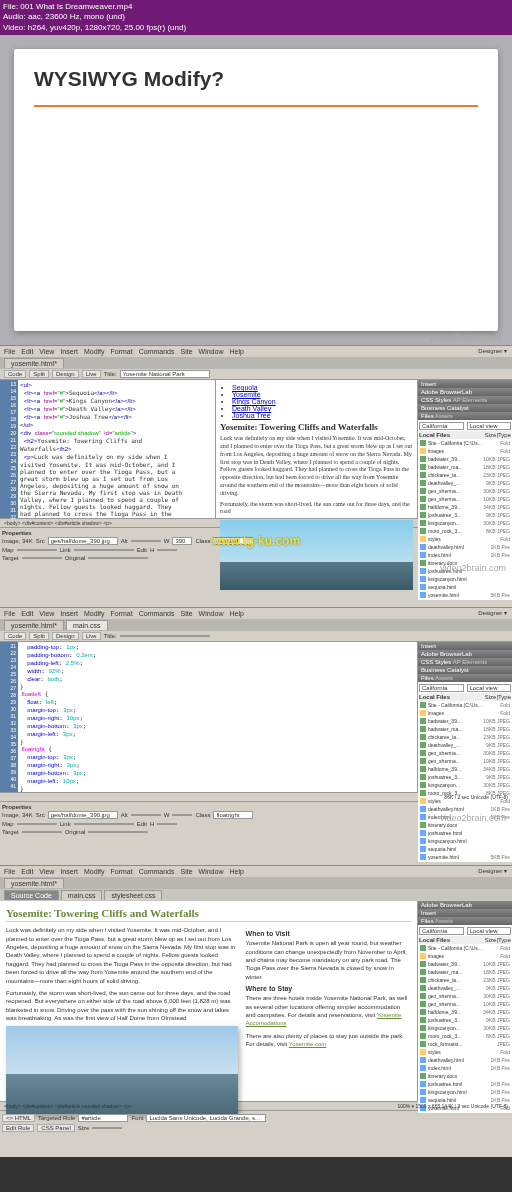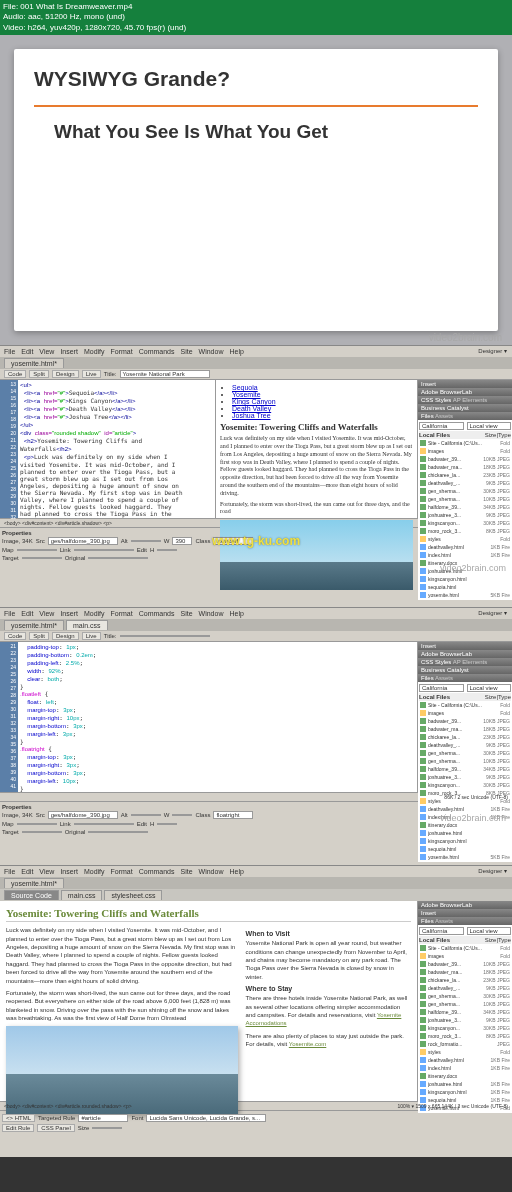--- a/index.html
+++ b/index.html
@@ -1,17 +1,17 @@
 <!DOCTYPE html>
 <html><head>
 <meta charset="utf-8">
 <style>
 *{margin:0;padding:0;box-sizing:border-box;font-family:Arial,sans-serif}
 body{width:512px;height:1192px;background:#333;overflow:hidden;font-size:7px;color:#333}
-.meta{background:#15803d;color:#fff;padding:2px 3px;font-size:8px;line-height:1.3}
+.meta{background:#701a75;color:#fff;padding:2px 3px;font-size:8px;line-height:1.3}
 .slide{background:#b0b0b4;padding:14px;height:310px;position:relative}
 .slide-card{background:#fff;height:100%;padding:18px 20px;border-radius:2px;box-shadow:0 2px 6px rgba(0,0,0,.3)}
 .slide-title{font-size:21px;font-weight:700;color:#333}
 .slide-rule{border:none;border-top:2px solid #e87b2e;margin:14px 0}
 .slide-text{font-size:19px;font-weight:700;margin-left:20px}
 .brand{position:absolute;right:10px;bottom:2px;color:#a8a8a8;font-size:10px}
 .dw{background:#d4d0c8;border-top:1px solid #888;position:relative}
 .menubar{background:#d4d0c8;padding:2px 4px;font-size:7px;color:#333;display:flex;gap:6px}
 .tabbar{background:#b8b6b0;padding:1px 4px;font-size:7px;display:flex;gap:2px}
 .tab{background:#d4d0c8;padding:1px 6px;border:1px solid #999;border-bottom:none}
@@ -53,29 +53,28 @@
 .dw3 .col2{flex:1}
 .dw3 .sideh{font-weight:700;font-size:7px;margin:4px 0 2px}
 .dw3 .imgsky{background:linear-gradient(#a0c8e8 0%,#c8e0f0 55%,#6a8a9a 55%,#4a6a7a 100%);height:88px;margin-top:4px;box-shadow:2px 2px 5px rgba(0,0,0,.3)}
 .lnk{color:#6a8a3a;text-decoration:underline}
 </style>
 </head>
 <body>
 
 <div class="meta">
 <div>File: 001 What Is Dreamweaver.mp4</div>
-<div>Audio: aac, 51200 Hz, mono (und)</div>
-<div>Video: h264, yuv420p, 1280x720, 45.70 fps(r) (und)</div>
+<div>Audio: aac, 23600 Hz, mono (und)</div>
+<div>Video: h264, yuv420p, 1280x720, 25.00 fps(r) (und)</div>
 </div>
 
 <div class="slide">
 <div class="slide-card">
-<div class="slide-title">WYSIWYG Grande?</div>
+<div class="slide-title">WYSIWYG Modify?</div>
 <hr class="slide-rule">
-<div class="slide-text">What You See Is What You Get</div>
 </div>
 <div class="brand">video2brain.com</div>
 </div>
 
 <div class="dw" style="height:262px">
 <div class="menubar">
 <span>File</span>
 <span>Edit</span>
 <span>View</span>
 <span>Insert</span>

